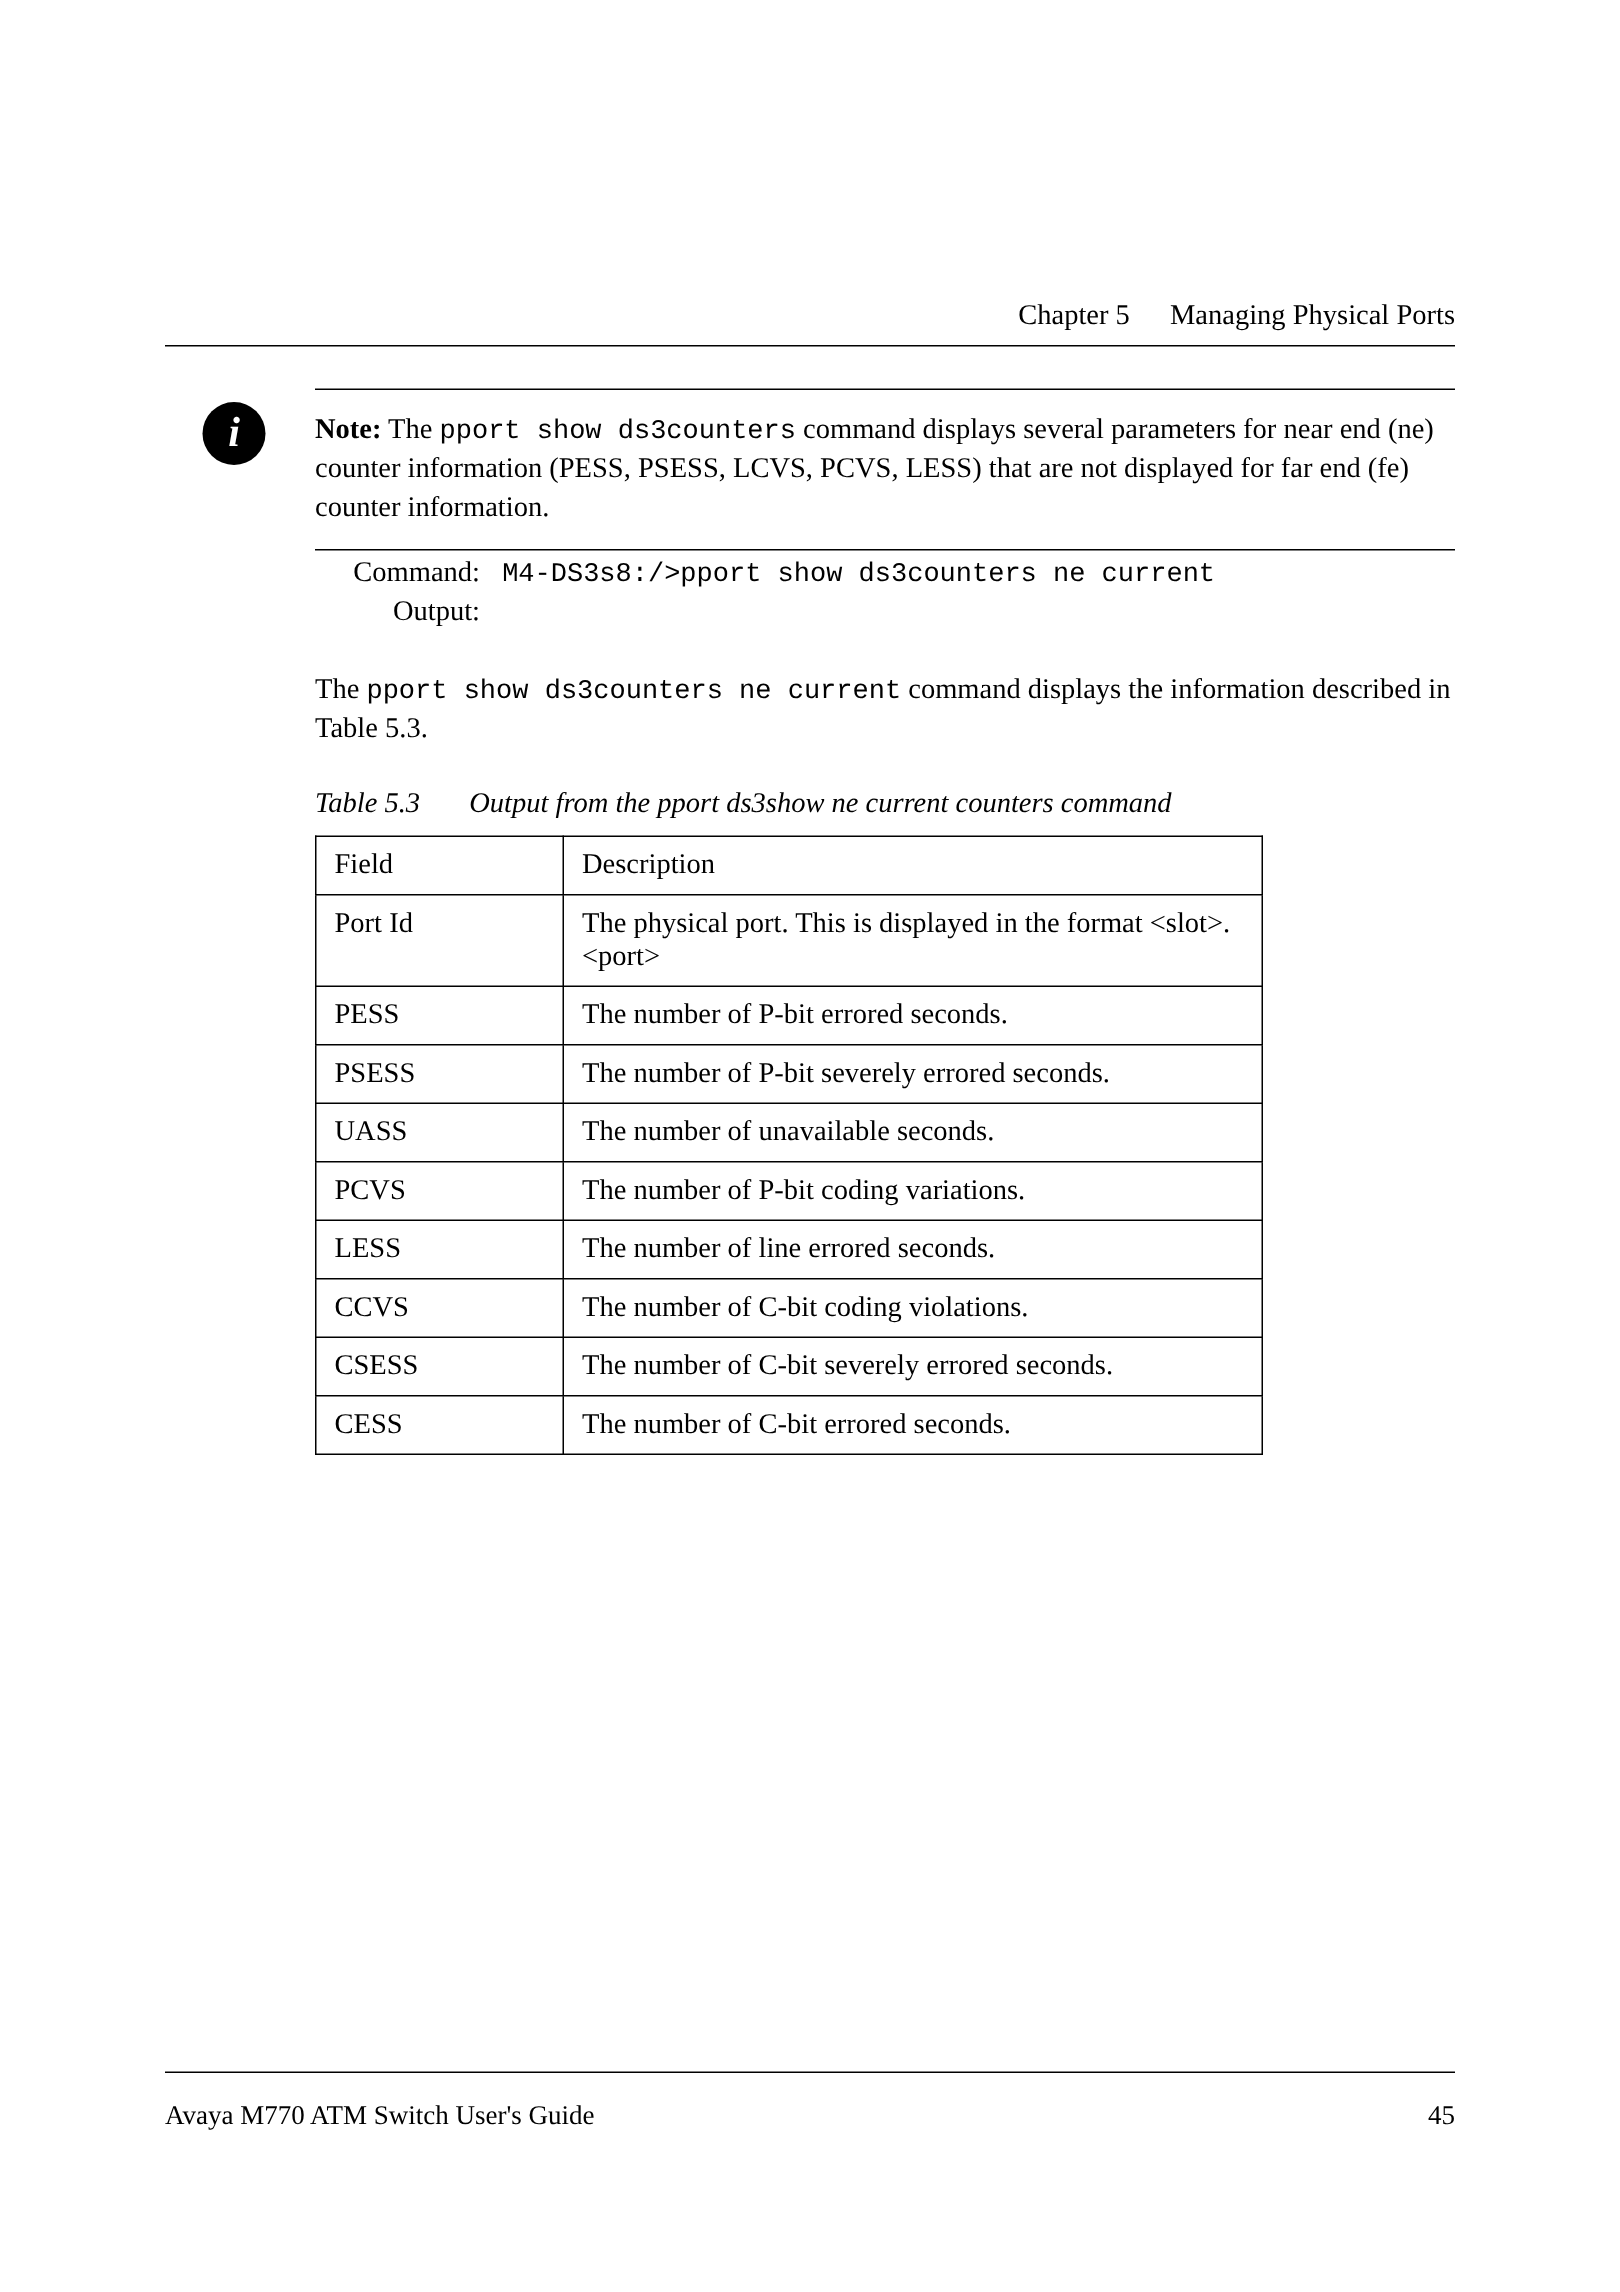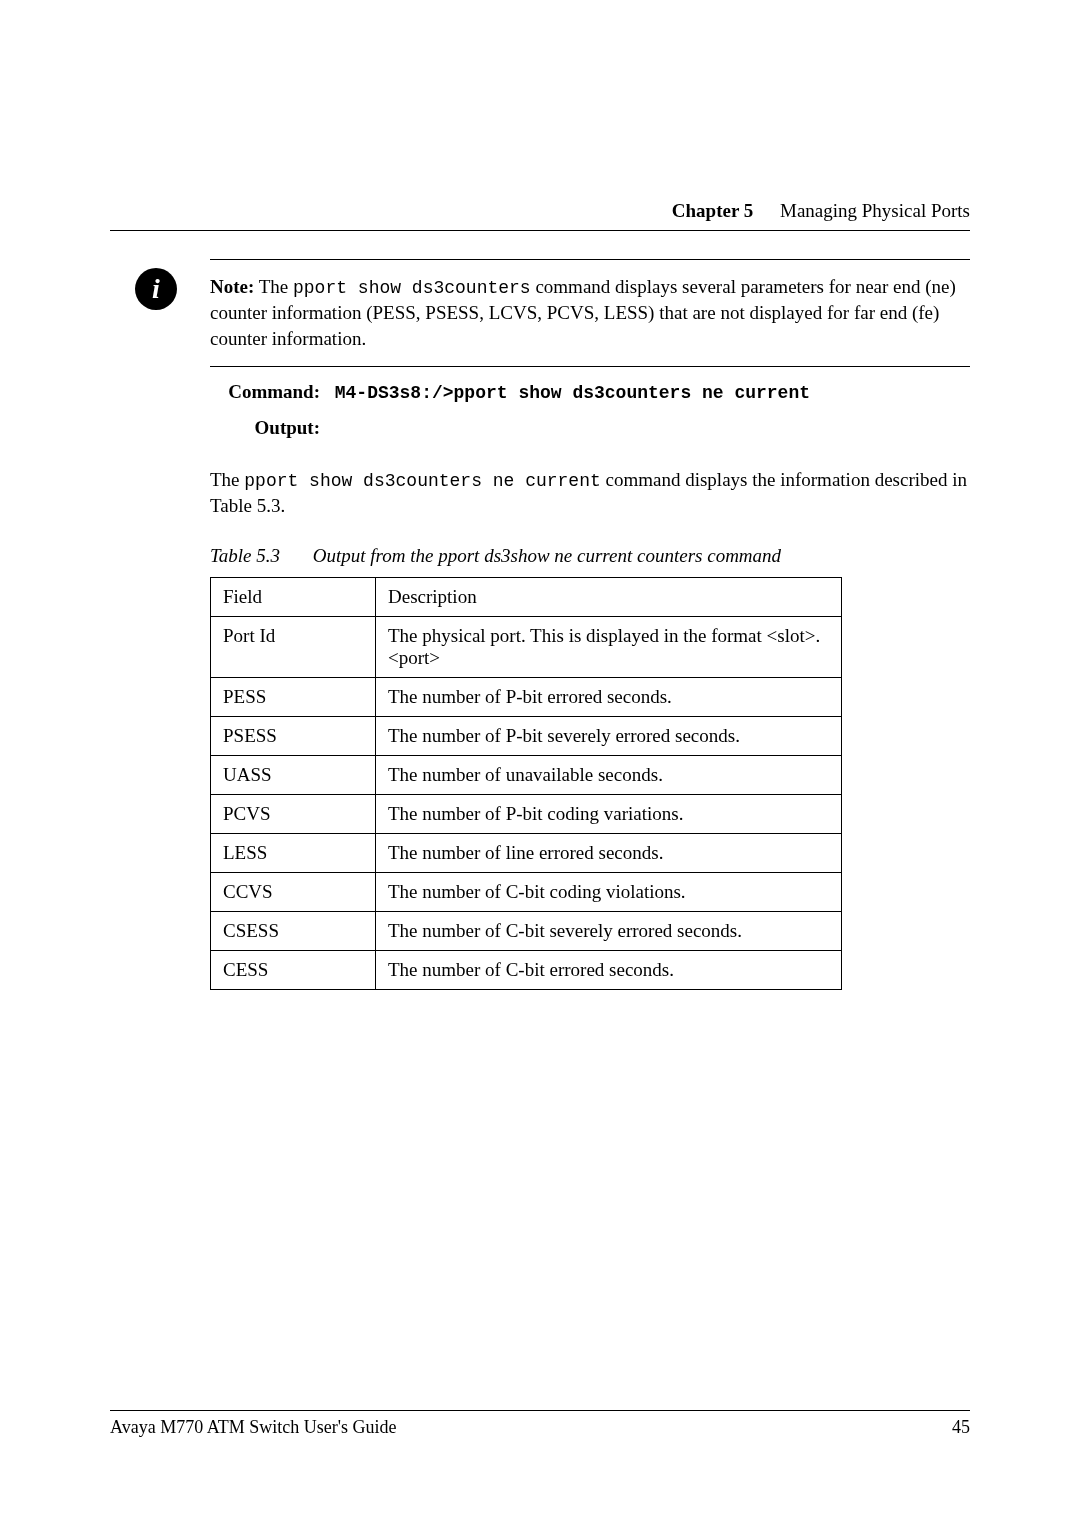--- a/index.html
+++ b/index.html
@@ -17,21 +17,21 @@
     padding: 200px 110px 0 110px;
     box-sizing: border-box;
   }
   .header-line {
     border-bottom: 1.5px solid #000;
     margin-bottom: 28px;
     padding-bottom: 8px;
     text-align: right;
     font-size: 19px;
   }
-  .header-line .chapnum { margin-right: 22px; font-weight: bold; }
+  .header-line .chapnum { margin-right: 22px; }
   .note-block {
     margin-left: 100px;
     position: relative;
     border-top: 1.5px solid #000;
     border-bottom: 1.5px solid #000;
     padding: 14px 0 14px 0;
     font-size: 19px;
     line-height: 1.35;
   }
   .note-icon {
@@ -52,23 +52,22 @@
   }
   .mono { font-family: "Courier New", Courier, monospace; font-size: 18px; }
   .para {
     margin-left: 100px;
     font-size: 19px;
     line-height: 1.35;
     margin-top: 28px;
   }
   .cmdout {
     margin-left: 100px;
-    margin-top: 14px;
+    margin-top: 4px;
     font-size: 19px;
-    font-weight: bold;
   }
   .cmdout .lbl {
     display: inline-block;
     width: 110px;
     text-align: right;
     padding-right: 10px;
     vertical-align: top;
   }
   .cmdout .val { display: inline-block; vertical-align: top; }
   pre.pre {
@@ -96,25 +95,25 @@
     border: 1.3px solid #000;
     padding: 8px 12px;
     text-align: left;
     vertical-align: top;
     font-weight: normal;
   }
   table.desc th { }
   table.desc td.f { width: 140px; }
   .footer {
     position: absolute;
-    bottom: 90px;
+    bottom: 107px;
     left: 110px;
     right: 110px;
     border-top: 1.5px solid #000;
-    padding-top: 6px;
+    padding-top: 18px;
     font-size: 18px;
   }
   .footer .pg { float: right; text-align: center; }
 </style>
 </head>
 <body>
 
 <div class="page">
   <div class="header-line">
     <span class="chapnum">Chapter 5</span>

